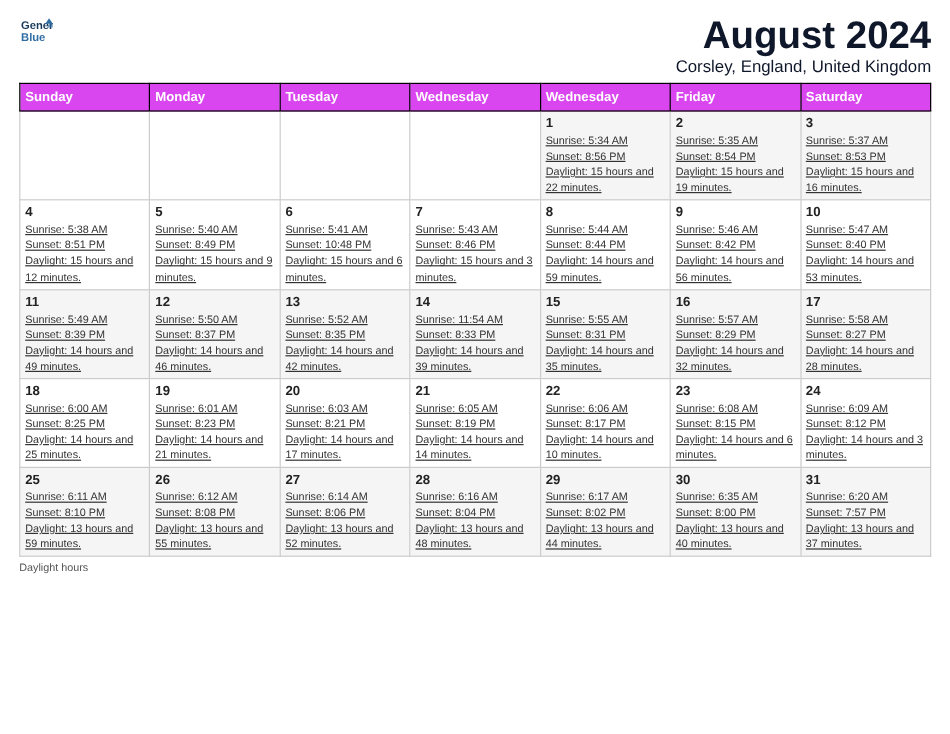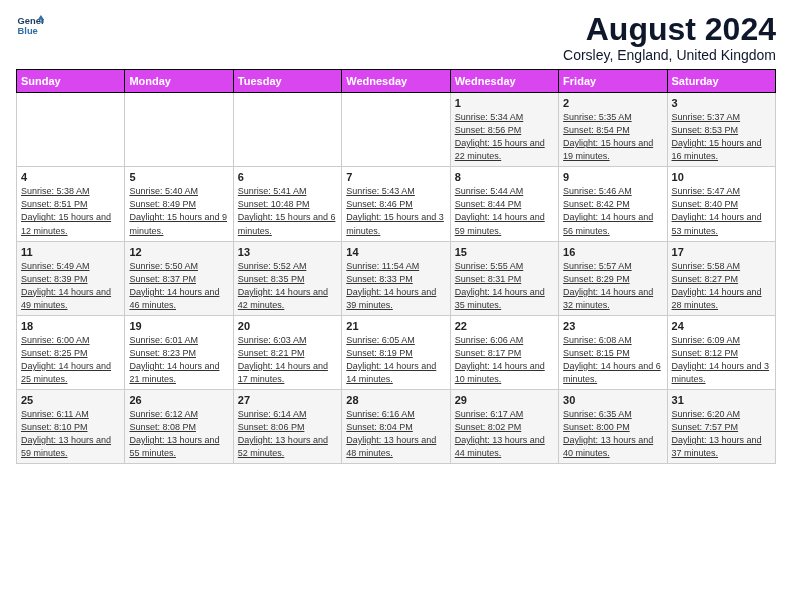--- a/index.html
+++ b/index.html
@@ -343,13 +343,16 @@
             <span class="day-num">31</span>
             <div class="cell-content">Sunrise: 6:20 AM
 Sunset: 7:57 PM
 Daylight: 13 hours
 and 37 minutes.</div>
           </td>
         </tr>
       </tbody>
   </table>
 
+  <div style="font-size:9px; color:#555; margin-top:4px; text-align:left;">
+    <span>Daylight hours</span>
+  </div>
 </div>
 
 </body></html>

